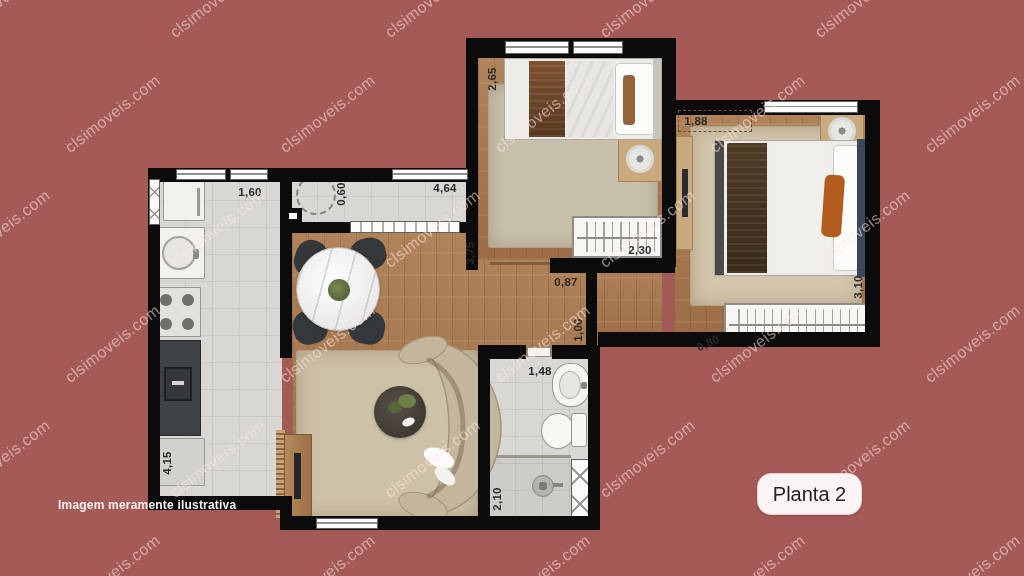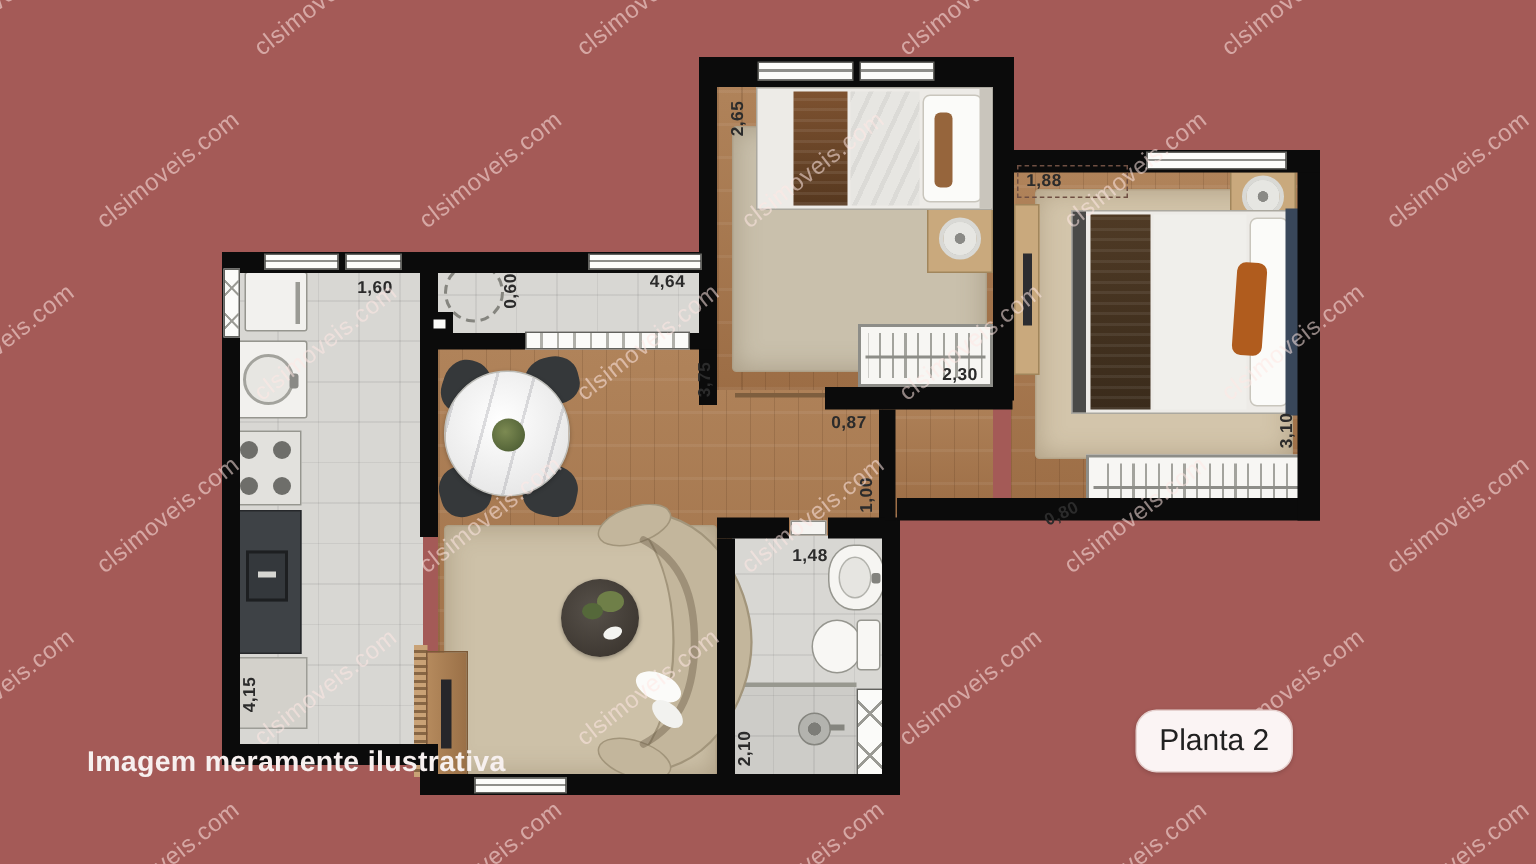--- a/index.html
+++ b/index.html
@@ -43,21 +43,21 @@
   .meas{position:absolute;z-index:40;font-size:11.5px;font-weight:bold;color:#2b2b2b;
         transform:translate(-50%,-50%);white-space:nowrap;letter-spacing:.3px;}
   .meas.v{transform:translate(-50%,-50%) rotate(-90deg);}
   .meas.d{transform:translate(-50%,-50%) rotate(-25deg);}
   .dashbox{position:absolute;z-index:38;border:1.5px dashed #6f4f42;}
   
   .wm{position:absolute;z-index:60;color:rgba(255,231,228,.55);font-size:16px;
       letter-spacing:.5px;white-space:nowrap;transform:rotate(-38deg);pointer-events:none;}
   
   .disclaimer{position:absolute;z-index:70;left:58px;top:498px;color:#f7f0ef;
-      font-size:19px;font-weight:bold;letter-spacing:.2px;}
+      font-size:12px;font-weight:bold;letter-spacing:.2px;}
   .badge{position:absolute;z-index:70;left:757px;top:473px;width:105px;height:42px;
       background:#fbf4f4;border:1px solid #e6d2d0;border-radius:14px;
       display:flex;align-items:center;justify-content:center;
       font-size:20px;color:#212121;box-shadow:0 1px 3px rgba(0,0,0,.15);}
   .logo{position:absolute;z-index:70;left:849px;top:447px;width:92px;height:92px;
       border-radius:50%;background:#f2eeec;box-shadow:0 1px 4px rgba(0,0,0,.2);}
   .logo .ring{position:absolute;inset:6px;border:1.5px solid #8d4343;border-radius:50%;}
   .logo .sky{position:absolute;left:0;right:0;top:26px;height:22px;
       display:flex;align-items:flex-end;justify-content:center;gap:1px;}
   .logo .sky div{background:#15151d;}

